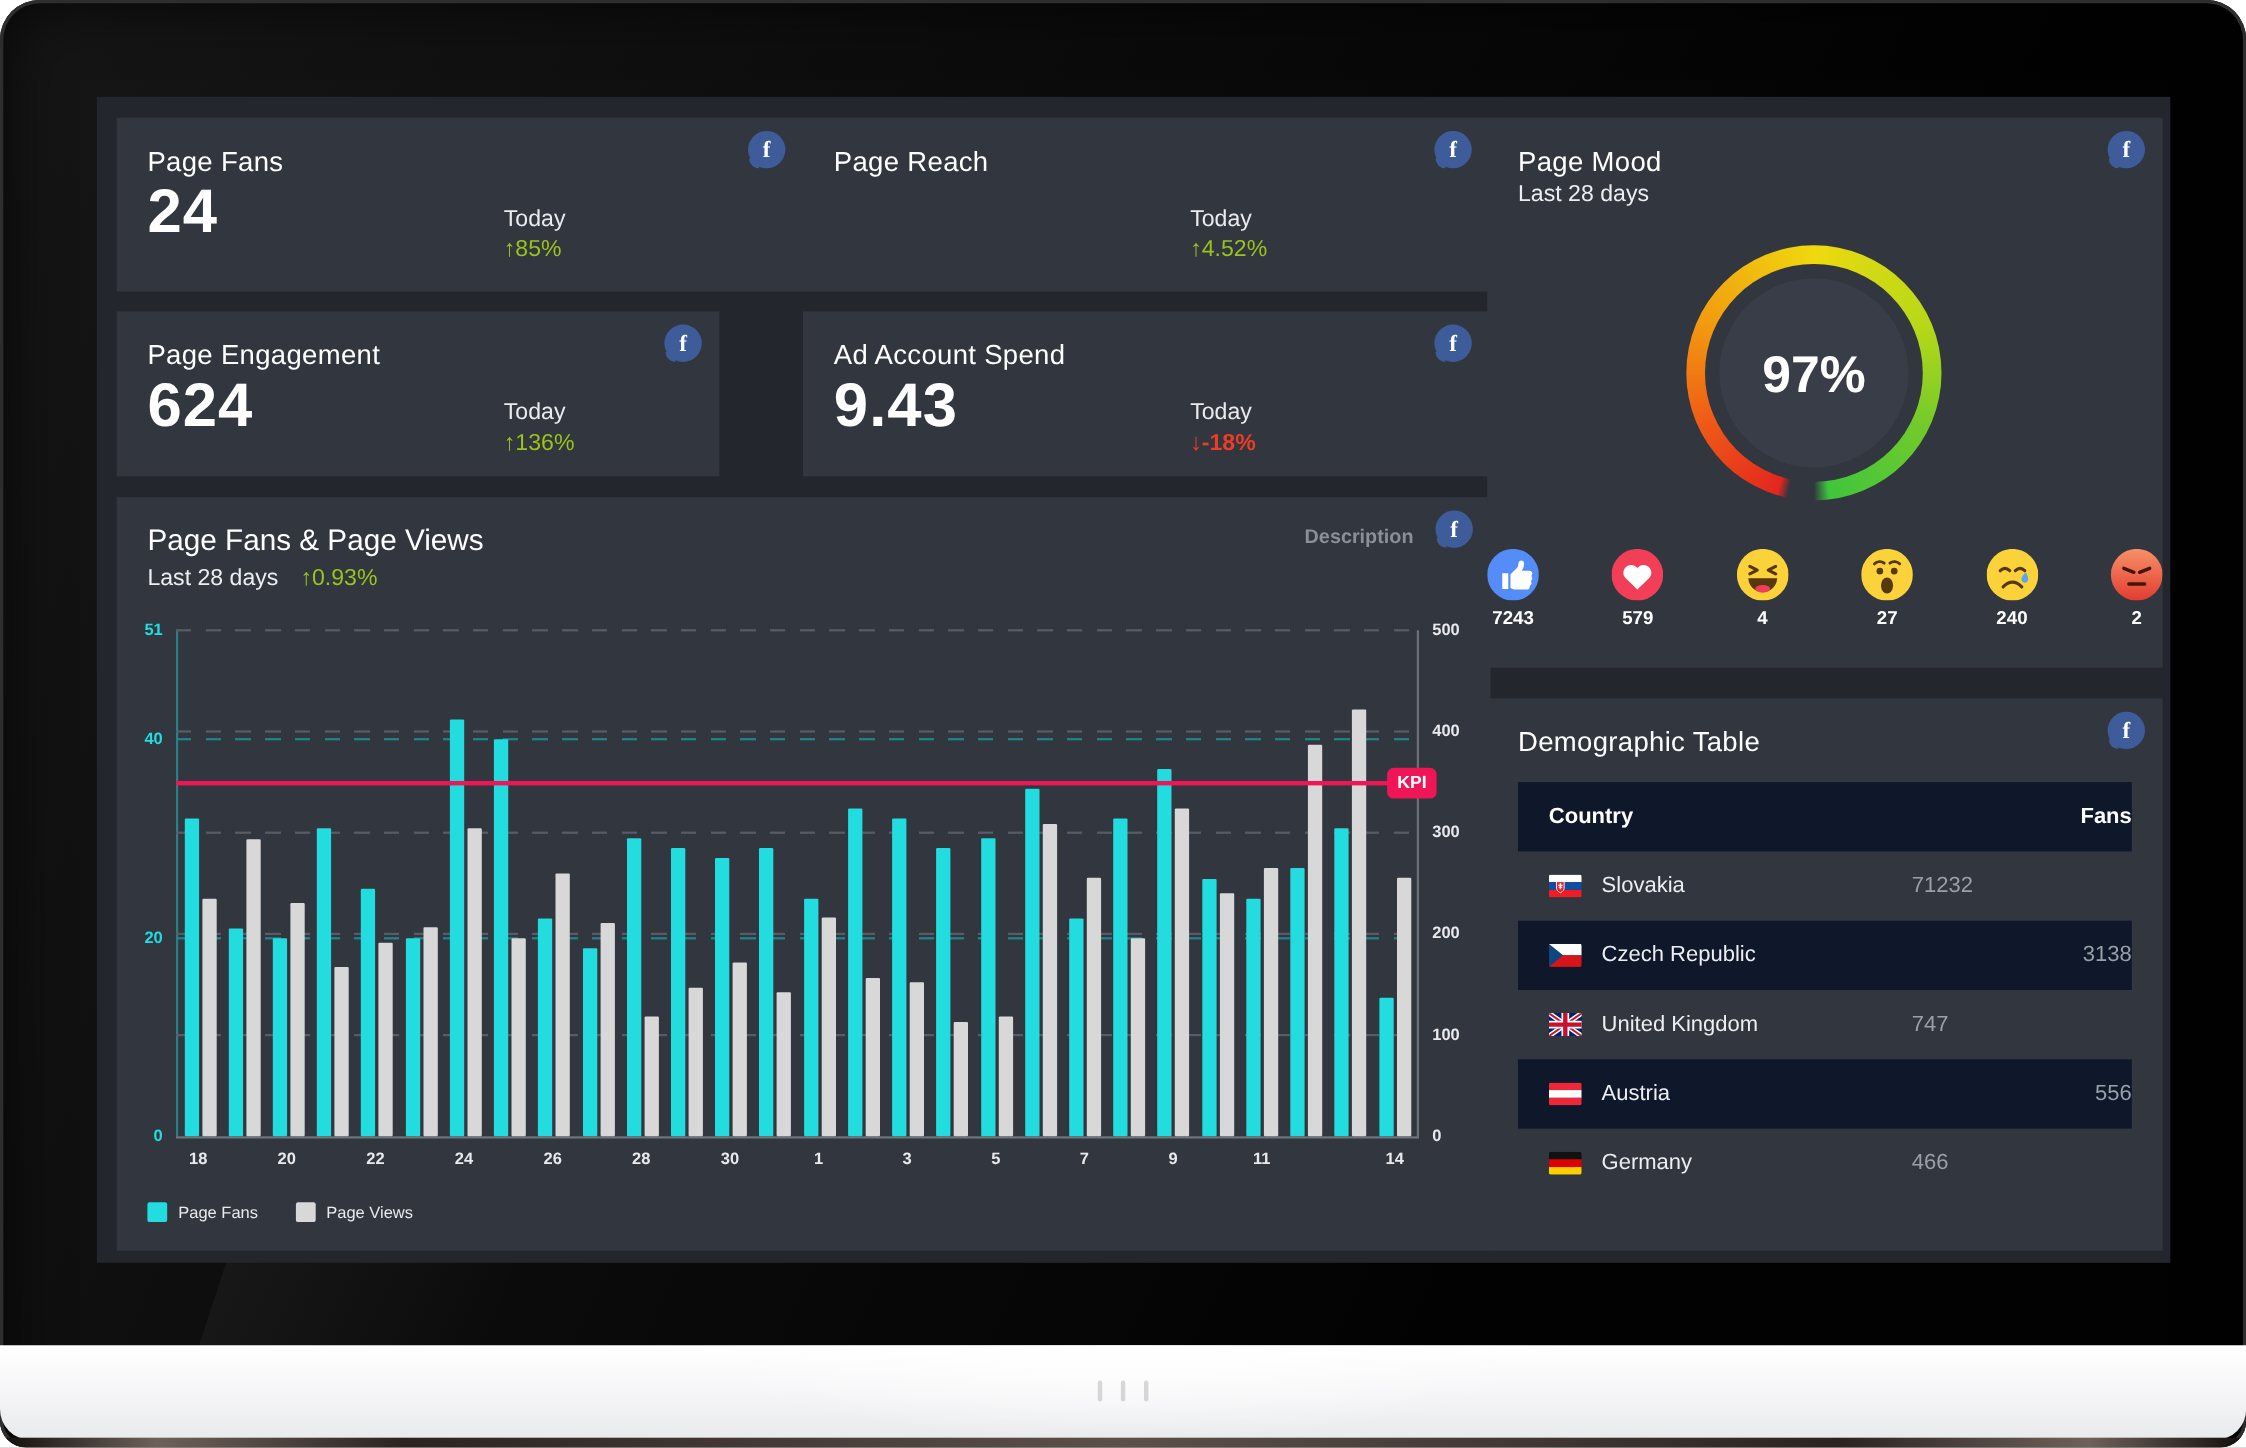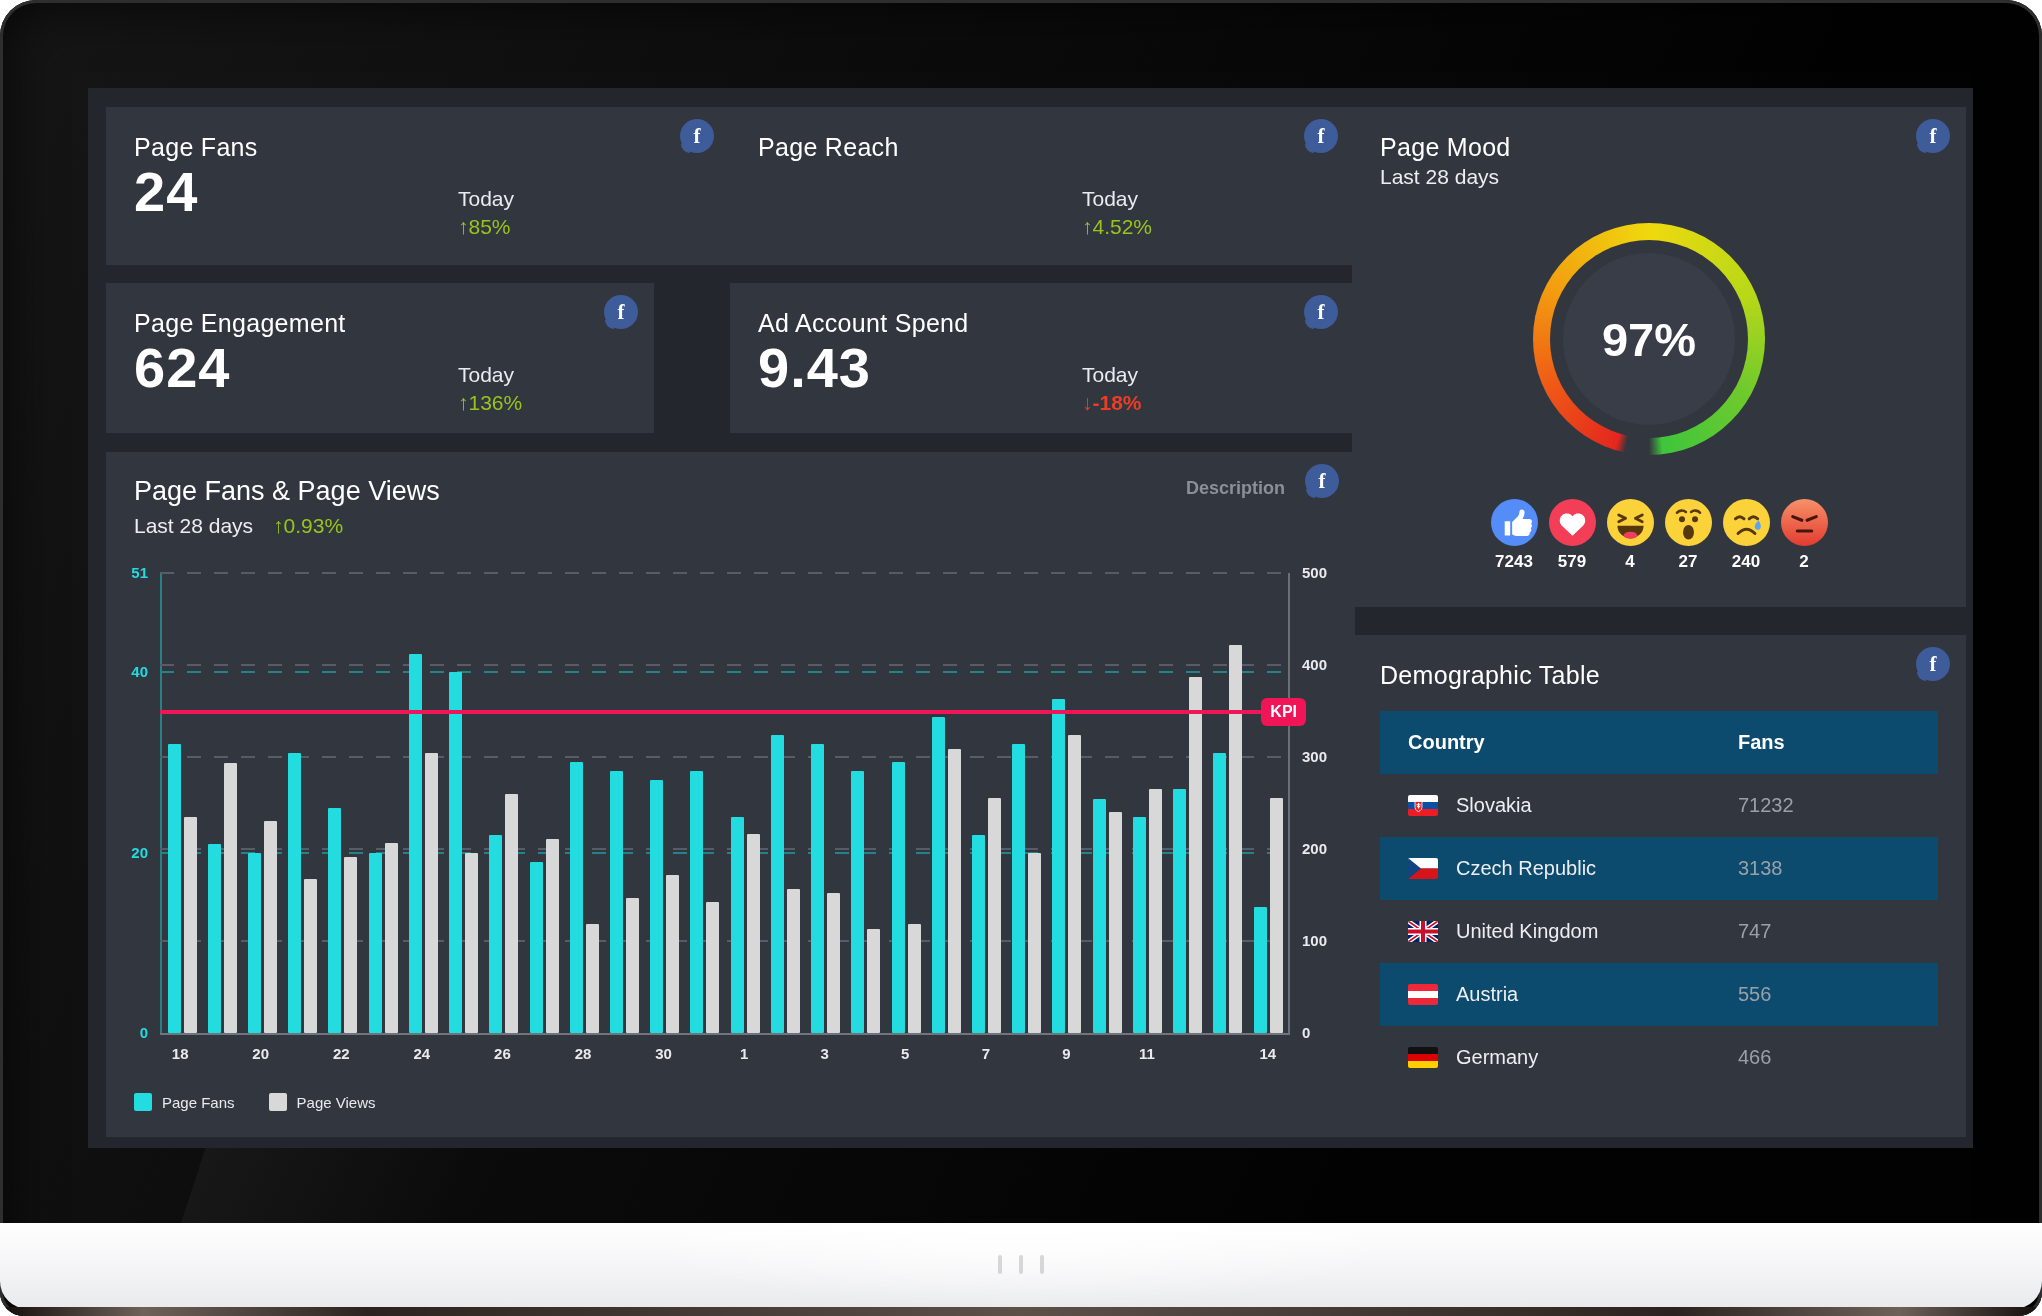--- a/index.html
+++ b/index.html
@@ -51,28 +51,28 @@
   .legend{position:absolute;left:28px;bottom:26px;display:flex;gap:34px;}
   .legend-item{display:flex;align-items:center;gap:10px;font-size:15px;color:#e8eaed;}
   .swatch{width:18px;height:18px;border-radius:2px;}
   
   .gauge{position:absolute;left:181px;top:116px;width:232px;height:232px;}
   .gauge-ring{position:absolute;inset:0;border-radius:50%;
     background:conic-gradient(from 186deg, rgba(0,0,0,0) 0deg 6deg, #e4261f 11deg, #ef5b16 60deg, #f29c10 110deg, #efd90e 175deg, #d6d913 200deg, #b8d818 240deg, #72ca2b 290deg, #3fc53c 347deg, rgba(0,0,0,0) 354deg);}
   .gauge-hole{position:absolute;inset:17px;border-radius:50%;background:#32363f;}
   .gauge-disk{position:absolute;inset:30px;border-radius:50%;background:#393d47;display:flex;align-items:center;justify-content:center;}
   .gauge-value{font-size:47px;font-weight:700;color:#fff;}
-  .reactions{position:absolute;left:0;right:0;top:392px;display:flex;justify-content:center;gap:11px;}
+  .reactions{position:absolute;left:0;right:0;top:392px;display:flex;justify-content:space-between;gap:11px;}
   .reaction{display:flex;flex-direction:column;align-items:center;gap:6px;}
   .reaction svg{display:block;}
   .r-count{font-size:17px;font-weight:700;color:#fff;}
   
   .table{position:absolute;left:28px;right:28px;top:76px;}
   .trow{display:flex;align-items:center;height:63px;}
-  .trow.band{background:#0c4a6e;}
+  .trow.band{background:#0f172a;text-align:right;}
   .trow .c-country{flex:1;display:flex;align-items:center;gap:18px;padding-left:28px;font-size:20px;color:#eceef1;}
   .trow .c-fans{width:200px;font-size:20px;color:#9aa0a8;}
   .trow.header{font-weight:700;}
   .trow.header .c-country{font-size:20px;color:#fff;}
   .trow.header .c-fans{color:#fff;font-weight:700;}
   .flag{width:30px;height:21px;border-radius:2px;overflow:hidden;display:inline-flex;flex:0 0 auto;}
   
   .base{position:absolute;left:0;right:0;top:1223px;height:86px;border-radius:0 0 28px 28px;
     background:linear-gradient(180deg,#ffffff 0%,#f6f6f8 45%,#e9eaec 100%);}
   .base::before{content:"";position:absolute;left:30%;right:30%;top:0;height:100%;

